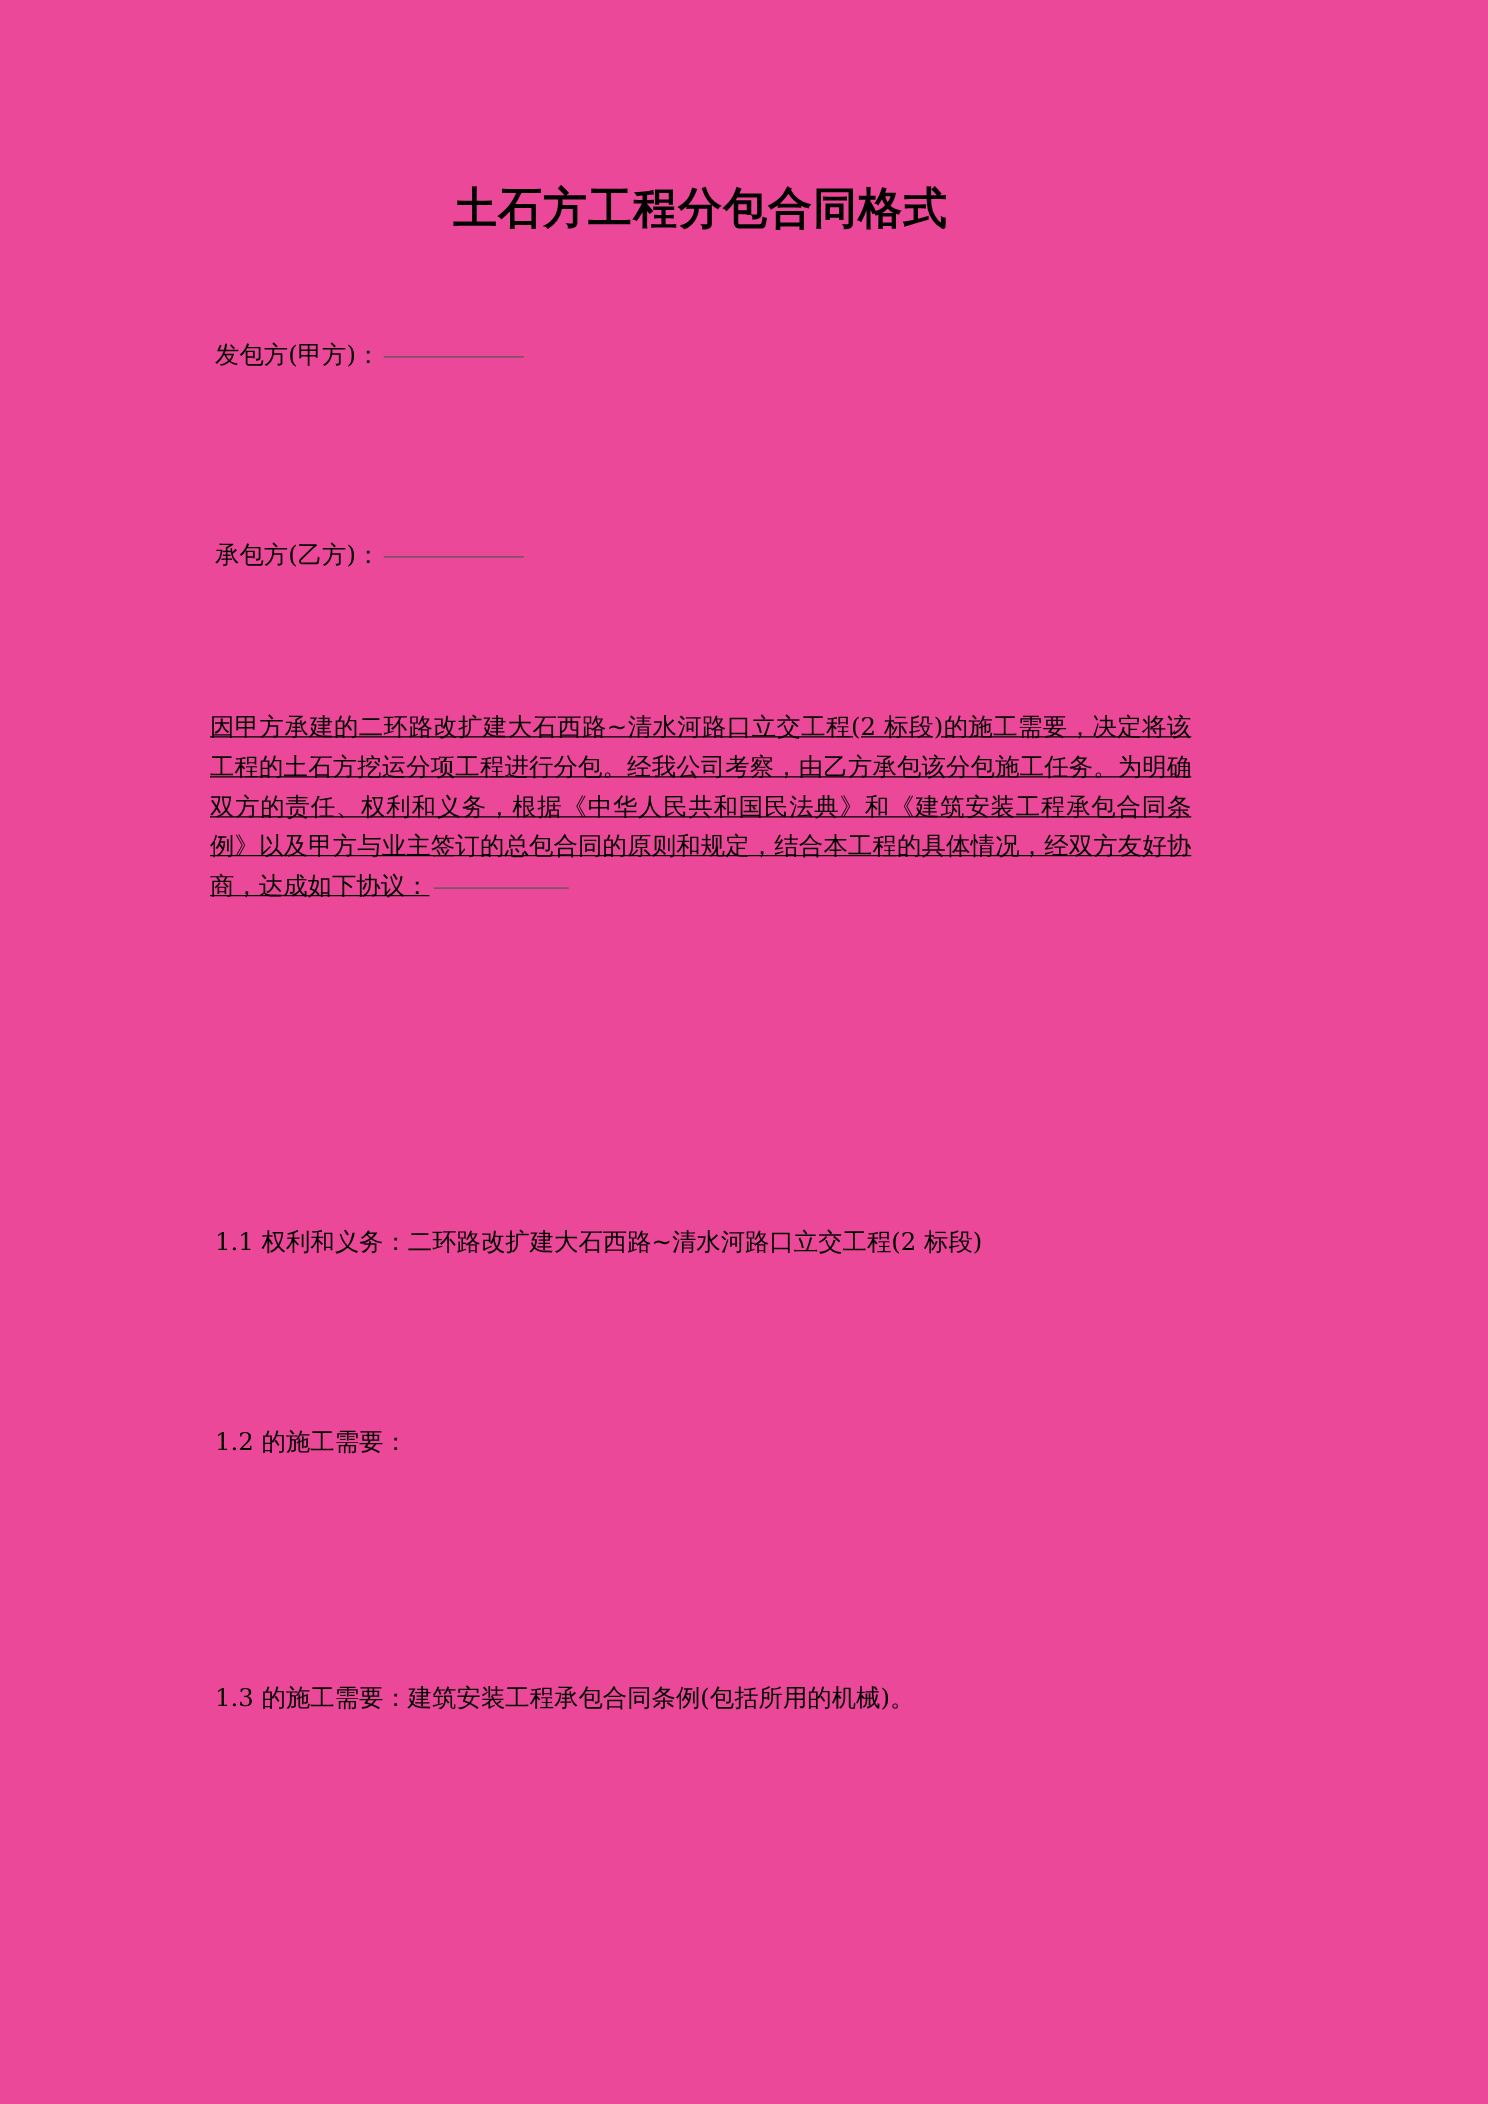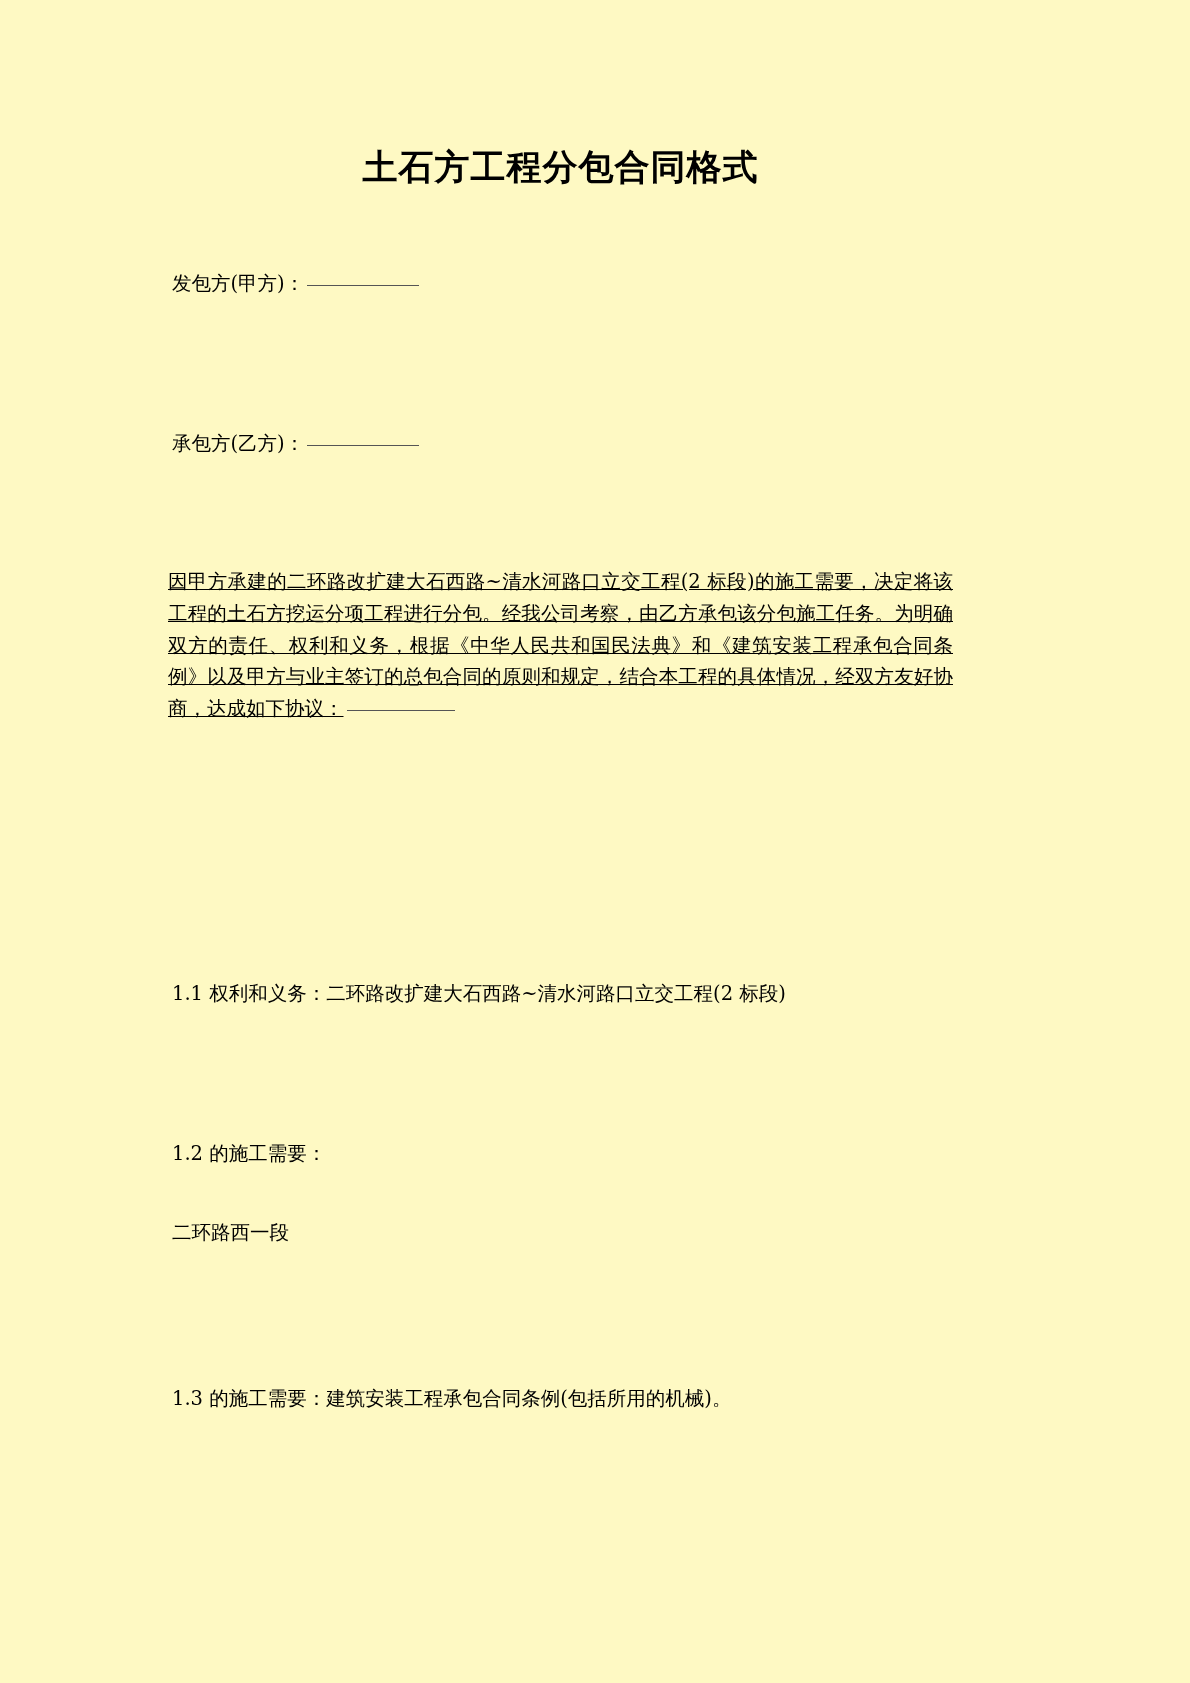--- a/index.html
+++ b/index.html
@@ -8,21 +8,21 @@
     background: #ffffff;
   }
   body {
     font-family: "DejaVu Serif", "Liberation Serif", serif;
     color: #000000;
   }
   .page {
     position: relative;
     width: 1190px;
     height: 1683px;
-    background: #fef9c3;
+    background: #ec4899;
     margin: 0 auto;
     overflow: hidden;
     box-sizing: border-box;
   }
   .content {
     position: absolute;
     left: 168px;
     top: 0;
     width: 785px;
   }
@@ -97,20 +97,19 @@
     <div class="gap-item11"></div>
 
     <p class="block"><span>1.1</span>&nbsp;<span>权利和义务：</span><span>二环路改扩建大石西路~清水河路口立交工程(2 标段)</span></p>
 
     <div class="gap-item12"></div>
 
     <p class="block"><span>1.2</span>&nbsp;<span>的施工需要：</span></p>
 
     <div class="gap-loc"></div>
 
-    <p class="block">二环路西一段</p>
 
     <div class="gap-item13"></div>
 
     <p class="block"><span>1.3</span>&nbsp;<span>的施工需要：</span><span>建筑安装工程承包合同条例(包括所用的机械)。</span></p>
 
   </div>
 </div>
 
 </body></html>

